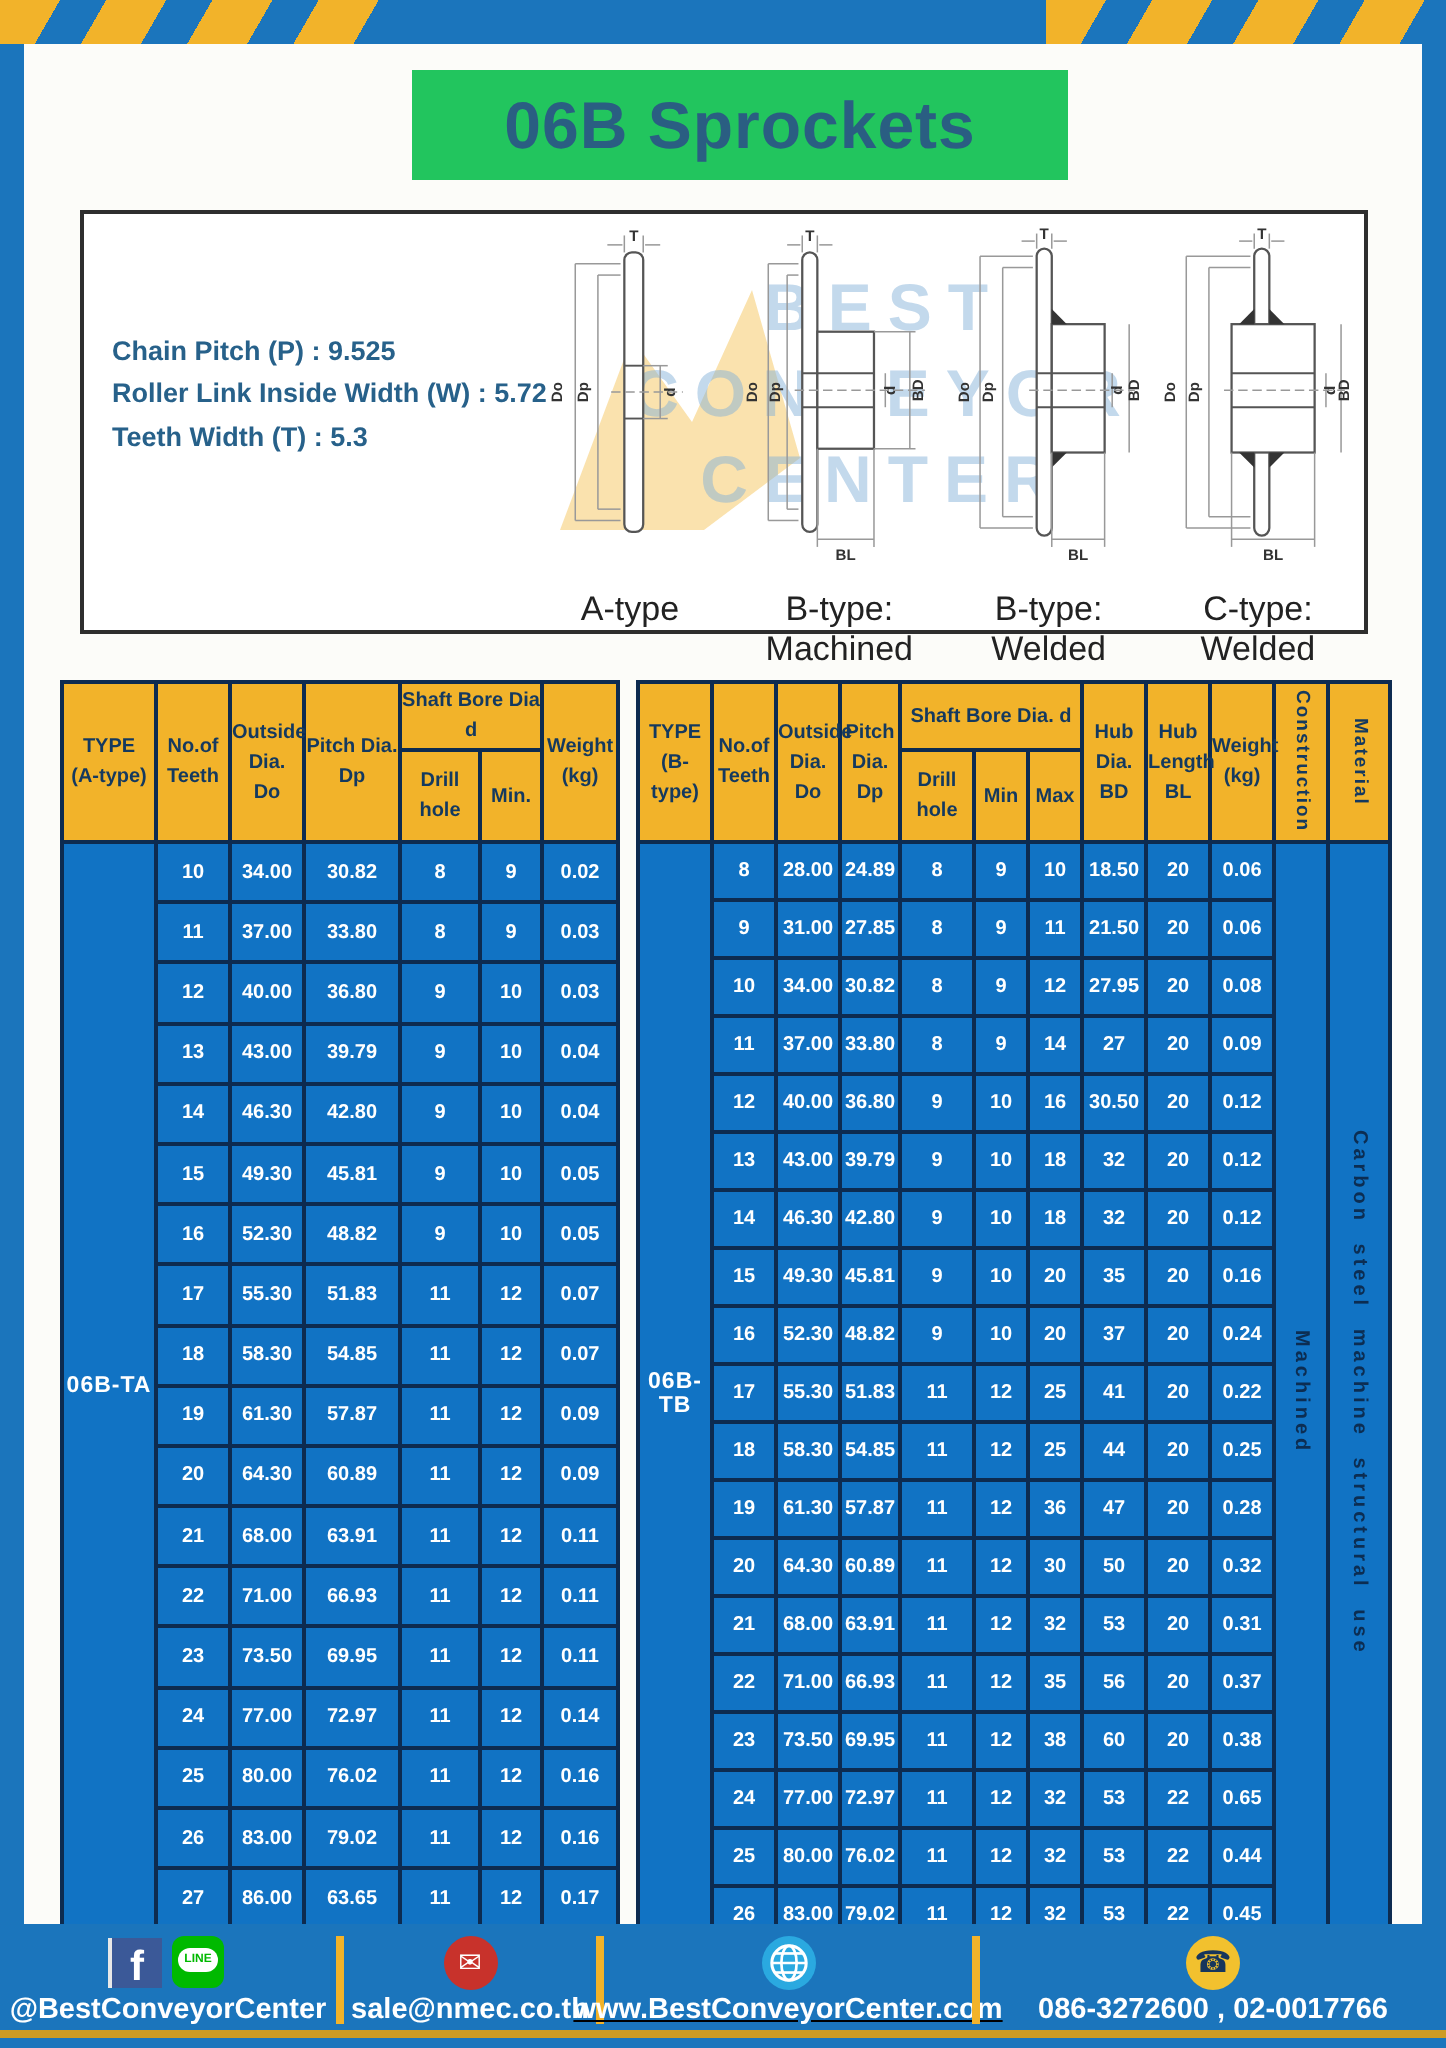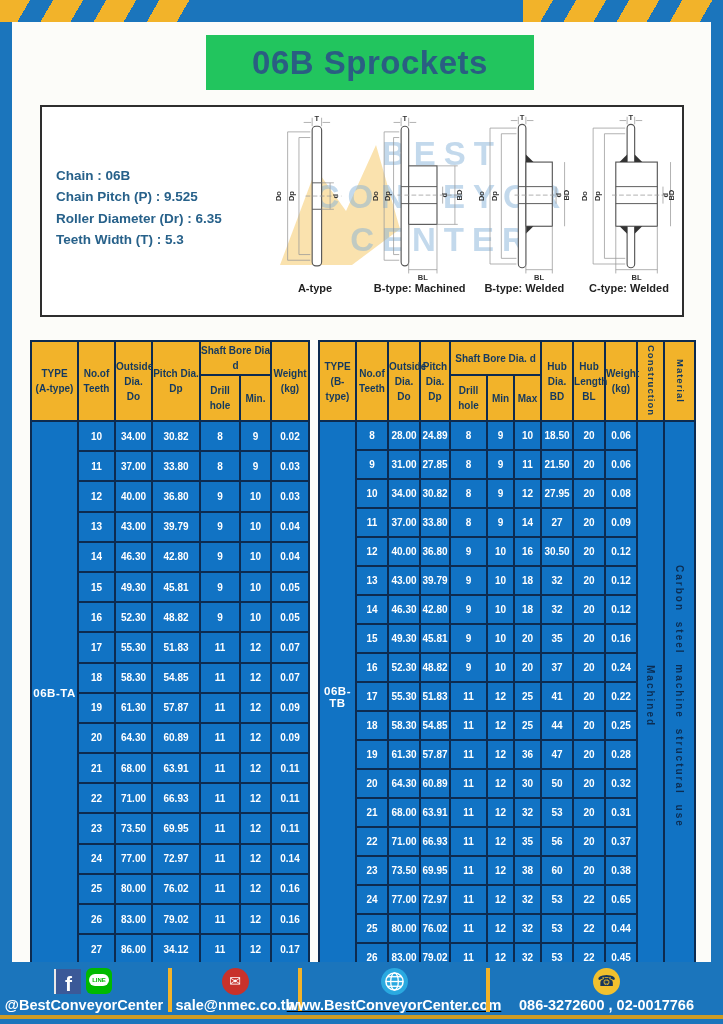--- a/index.html
+++ b/index.html
@@ -25,21 +25,21 @@
     border:2px solid #2e2e2e;background:#fff;}
   .watermark{position:absolute;left:200px;top:26px;width:400px;text-align:center;z-index:0;
     color:rgba(130,175,215,.48);font-weight:bold;font-size:33px;line-height:1.3;letter-spacing:8px;}
   .wm-swoosh{position:absolute;left:238px;top:38px;width:120px;height:120px;z-index:0;
     background:rgba(242,179,42,.38);clip-path:polygon(0 100%,30% 20%,55% 55%,80% 0,100% 70%,60% 100%);}
   .specs{position:absolute;left:14px;top:58px;z-index:1;}
   .spec-line{font-size:13.5px;font-weight:bold;color:#27618a;line-height:1.58;white-space:nowrap;}
   .figures{position:absolute;left:222px;top:6px;right:2px;display:flex;justify-content:space-between;z-index:1;}
   .figure{width:102px;text-align:center;}
   .fig-svg{width:100px;height:168px;display:block;margin:0 auto;}
-  .fig-caption{font-size:11px;font-weight:700;color:#222;margin-top:1px;}
+  .fig-caption{font-size:17px;font-weight:400;color:#222;margin-top:14px;}
   .part{fill:#fff;stroke:#555;stroke-width:1.2;}
   .part-line{stroke:#555;stroke-width:1;}
   .dim{stroke:#999;stroke-width:.8;fill:none;}
   .center{stroke:#999;stroke-width:.8;stroke-dasharray:5 2.5;}
   .weld{fill:#333;}
   .lbl{font-size:8px;fill:#333;font-weight:bold;}
   
   table.tbl{position:absolute;top:340px;border-collapse:collapse;table-layout:fixed;}
   #table-a{left:30px;width:278px;}
   #table-b{left:318px;width:376px;}
@@ -92,23 +92,22 @@
 
 <div class="diagram-panel">
   <div class="wm-swoosh"></div>
   <div class="watermark">
     <div>BEST</div>
     <div>CONVEYOR</div>
     <div>CENTER</div>
   </div>
 
   <div class="specs">
-    <div class="spec-line">Chain  : 06B</div>
     <div class="spec-line">Chain Pitch (P)  :  9.525</div>
-    <div class="spec-line">Roller Diameter (Dr)  : 6.35</div>
+    <div class="spec-line">Roller Link Inside Width (W)  :  5.72</div>
     <div class="spec-line">Teeth Width (T)  :  5.3</div>
   </div>
 
   <div class="figures">
 
     <div class="figure">
       <svg class="fig-svg" viewBox="0 0 100 178">
         <line class="dim" x1="47" y1="14" x2="47" y2="5"></line>
           <line class="dim" x1="57" y1="14" x2="57" y2="5"></line>
         <line class="dim" x1="38" y1="10" x2="46" y2="10"></line>
@@ -405,21 +404,21 @@
         <td>26</td>
         <td>83.00</td>
         <td>79.02</td>
         <td>11</td>
         <td>12</td>
         <td>0.16</td>
       </tr>
       <tr>
         <td>27</td>
         <td>86.00</td>
-        <td>34.12</td>
+        <td>63.65</td>
         <td>11</td>
         <td>12</td>
         <td>0.17</td>
       </tr>
     </tbody>
 </table>
 
 <table class="tbl" id="table-b">
   <colgroup>
     <col style="width:37px">

